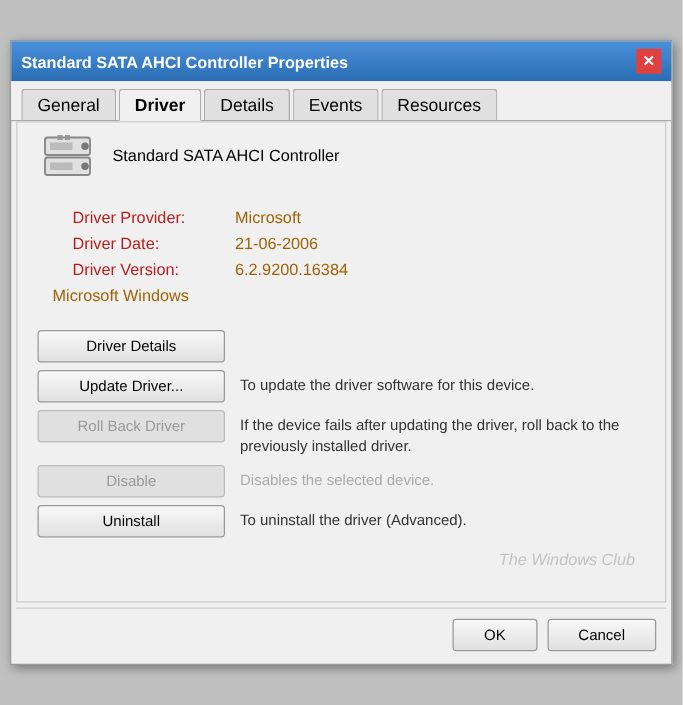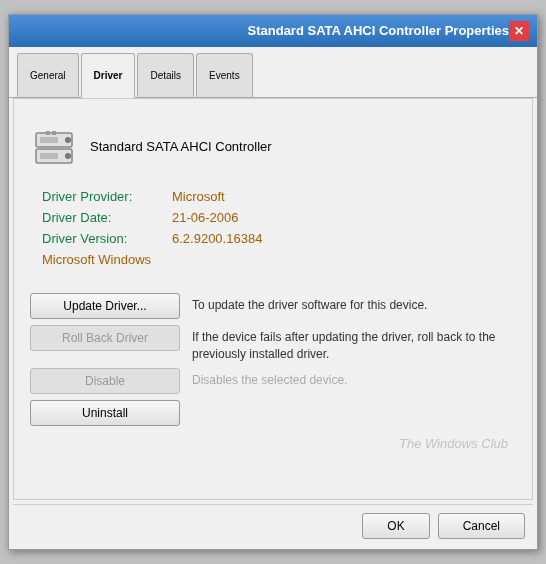--- a/index.html
+++ b/index.html
@@ -25,21 +25,21 @@
       display: flex;
       align-items: center;
       justify-content: space-between;
       padding: 6px 8px;
       font-size: 13px;
       font-weight: 600;
       user-select: none;
     }
     .title-bar-title {
       flex: 1;
-      text-align: right;
+      text-align: left;
     }
     .close-btn {
       background: #e04040;
       color: white;
       border: none;
       width: 20px;
       height: 20px;
       font-size: 12px;
       cursor: pointer;
       display: flex;
@@ -48,36 +48,36 @@
       font-weight: bold;
     }
     .tab-bar {
       background: #f0f0f0;
       border-bottom: 1px solid #aaa;
       display: flex;
       padding: 6px 8px 0 8px;
       gap: 2px;
     }
     .tab {
-      padding: 16px 12px;
+      padding: 4px 12px;
       border: 1px solid #aaa;
       border-bottom: none;
       cursor: pointer;
       background: #e0e0e0;
-      font-size: 10px;
+      font-size: 14px;
       border-radius: 3px 3px 0 0;
     }
     .tab.active {
       background: #f0f0f0;
       border-bottom: 1px solid #f0f0f0;
       margin-bottom: -1px;
       font-weight: 600;
     }
     .content {
-      padding: 24px 16px;
+      padding: 2px 16px;
       background: #f0f0f0;
       border: 1px solid #ccc;
       margin: 0 4px 4px 4px;
     }
     .device-header {
       display: flex;
       align-items: center;
       margin-bottom: 18px;
       gap: 12px;
     }
@@ -99,21 +99,22 @@
     .info-table {
       margin-left: 12px;
       margin-bottom: 20px;
     }
     .info-row {
       display: flex;
       margin-bottom: 6px;
     }
     .info-label {
       width: 130px;
-      color: #15803d;
+      color: #b91c1c;
+      margin-left: 16px;
     }
     .info-value {
       color: #a16207;
     }
     .buttons-section {
       display: flex;
       flex-direction: column;
       gap: 6px;
       margin-bottom: 10px;
     }
@@ -186,20 +187,21 @@
   <div class="title-bar">
     <span class="title-bar-title">Standard SATA AHCI Controller Properties</span>
     <button class="close-btn">✕</button>
   </div>
 
   <div class="tab-bar">
     <div class="tab">General</div>
     <div class="tab active">Driver</div>
     <div class="tab">Details</div>
     <div class="tab">Events</div>
+    <div class="tab">Resources</div>
   </div>
 
   <div class="content">
 
     <div class="device-header">
       <div class="device-icon">
 
         <svg viewBox="0 0 44 44" xmlns="http://www.w3.org/2000/svg">
           <rect x="4" y="8" width="36" height="14" rx="2" fill="#e0e0e0" stroke="#888" stroke-width="1.5"></rect>
           <rect x="4" y="24" width="36" height="14" rx="2" fill="#e0e0e0" stroke="#888" stroke-width="1.5"></rect>
@@ -227,35 +229,37 @@
         <span class="info-label">Driver Version:</span>
         <span class="info-value">6.2.9200.16384</span>
       </div>
       <div class="info-row">
         <span class="info-value">Microsoft Windows</span>
       </div>
     </div>
 
     <div class="buttons-section">
       <div class="btn-row">
+        <button class="action-btn">Driver Details</button>
       </div>
       <div class="btn-row">
         <button class="action-btn">Update Driver...</button>
         <span class="btn-desc">To update the driver software for this device.</span>
       </div>
       <div class="btn-row">
         <button class="action-btn" disabled="">Roll Back Driver</button>
         <span class="btn-desc">If the device fails after updating the driver, roll back to the previously installed driver.</span>
       </div>
       <div class="btn-row">
         <button class="action-btn" disabled="">Disable</button>
         <span class="btn-desc disabled-text">Disables the selected device.</span>
       </div>
       <div class="btn-row">
         <button class="action-btn">Uninstall</button>
+        <span class="btn-desc">To uninstall the driver (Advanced).</span>
       </div>
     </div>
 
     <div class="watermark">The Windows Club</div>
   </div>
 
   <hr class="divider">
 
   <div class="footer">
     <button class="footer-btn">OK</button>

